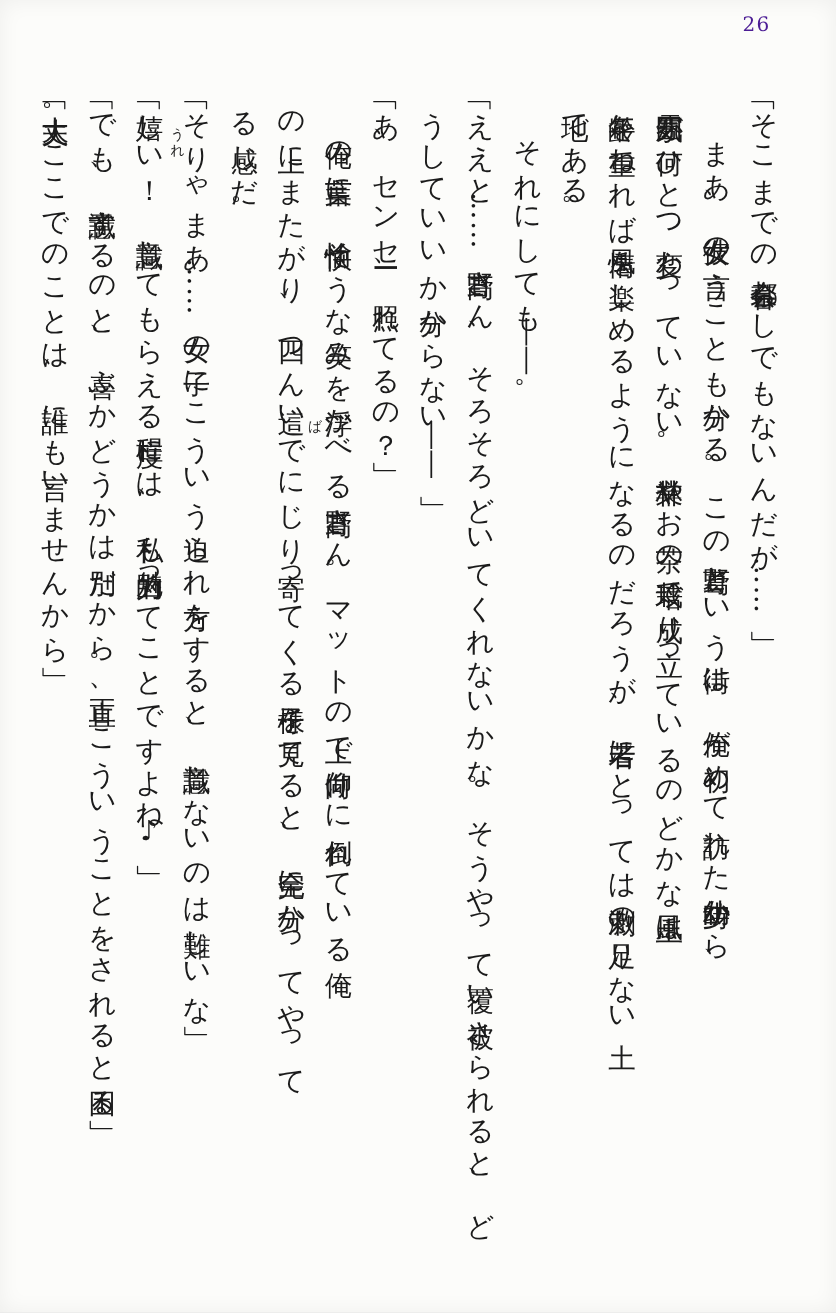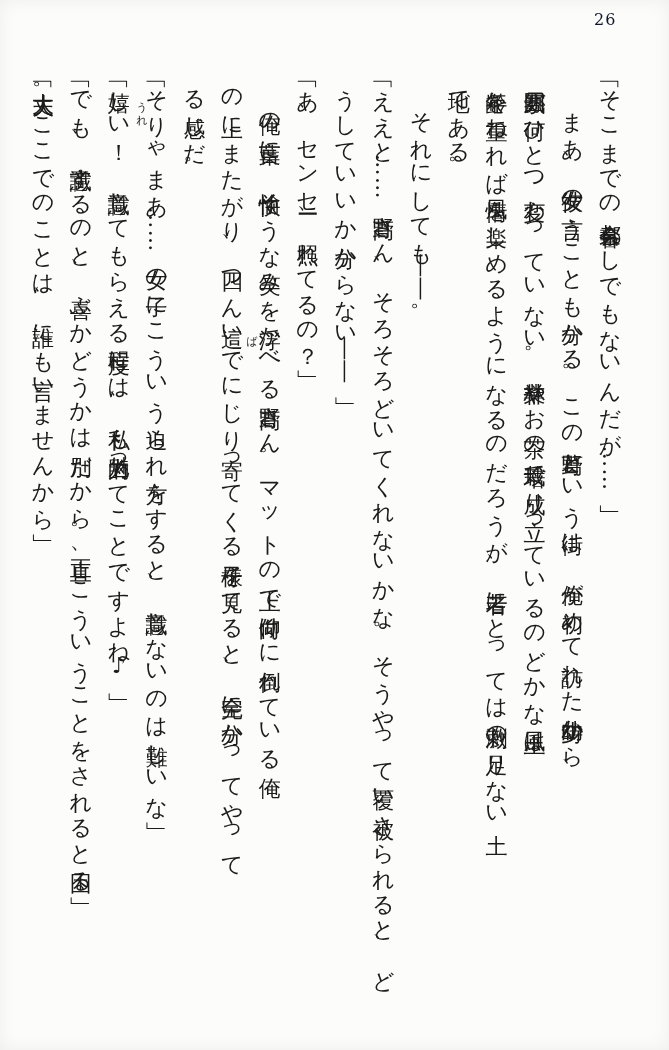--- a/index.html
+++ b/index.html
@@ -16,21 +16,21 @@
     font-family: "DejaVu Serif", "Liberation Serif", serif;
     color: #1b1b1b;
     box-shadow: inset 0 0 18px rgba(0,0,0,0.06);
   }
   .page-number {
     position: absolute;
     top: 10px;
     left: 594px;
     font-size: 16px;
     letter-spacing: 1px;
-    color: #0f172a;
+    color: #4c1d95;
   }
   .text-block {
     position: absolute;
     top: 74px;
     right: 40px;
     height: 950px;
     writing-mode: vertical-rl;
     text-orientation: mixed;
     font-size: 22px;
     letter-spacing: 1.1px;

